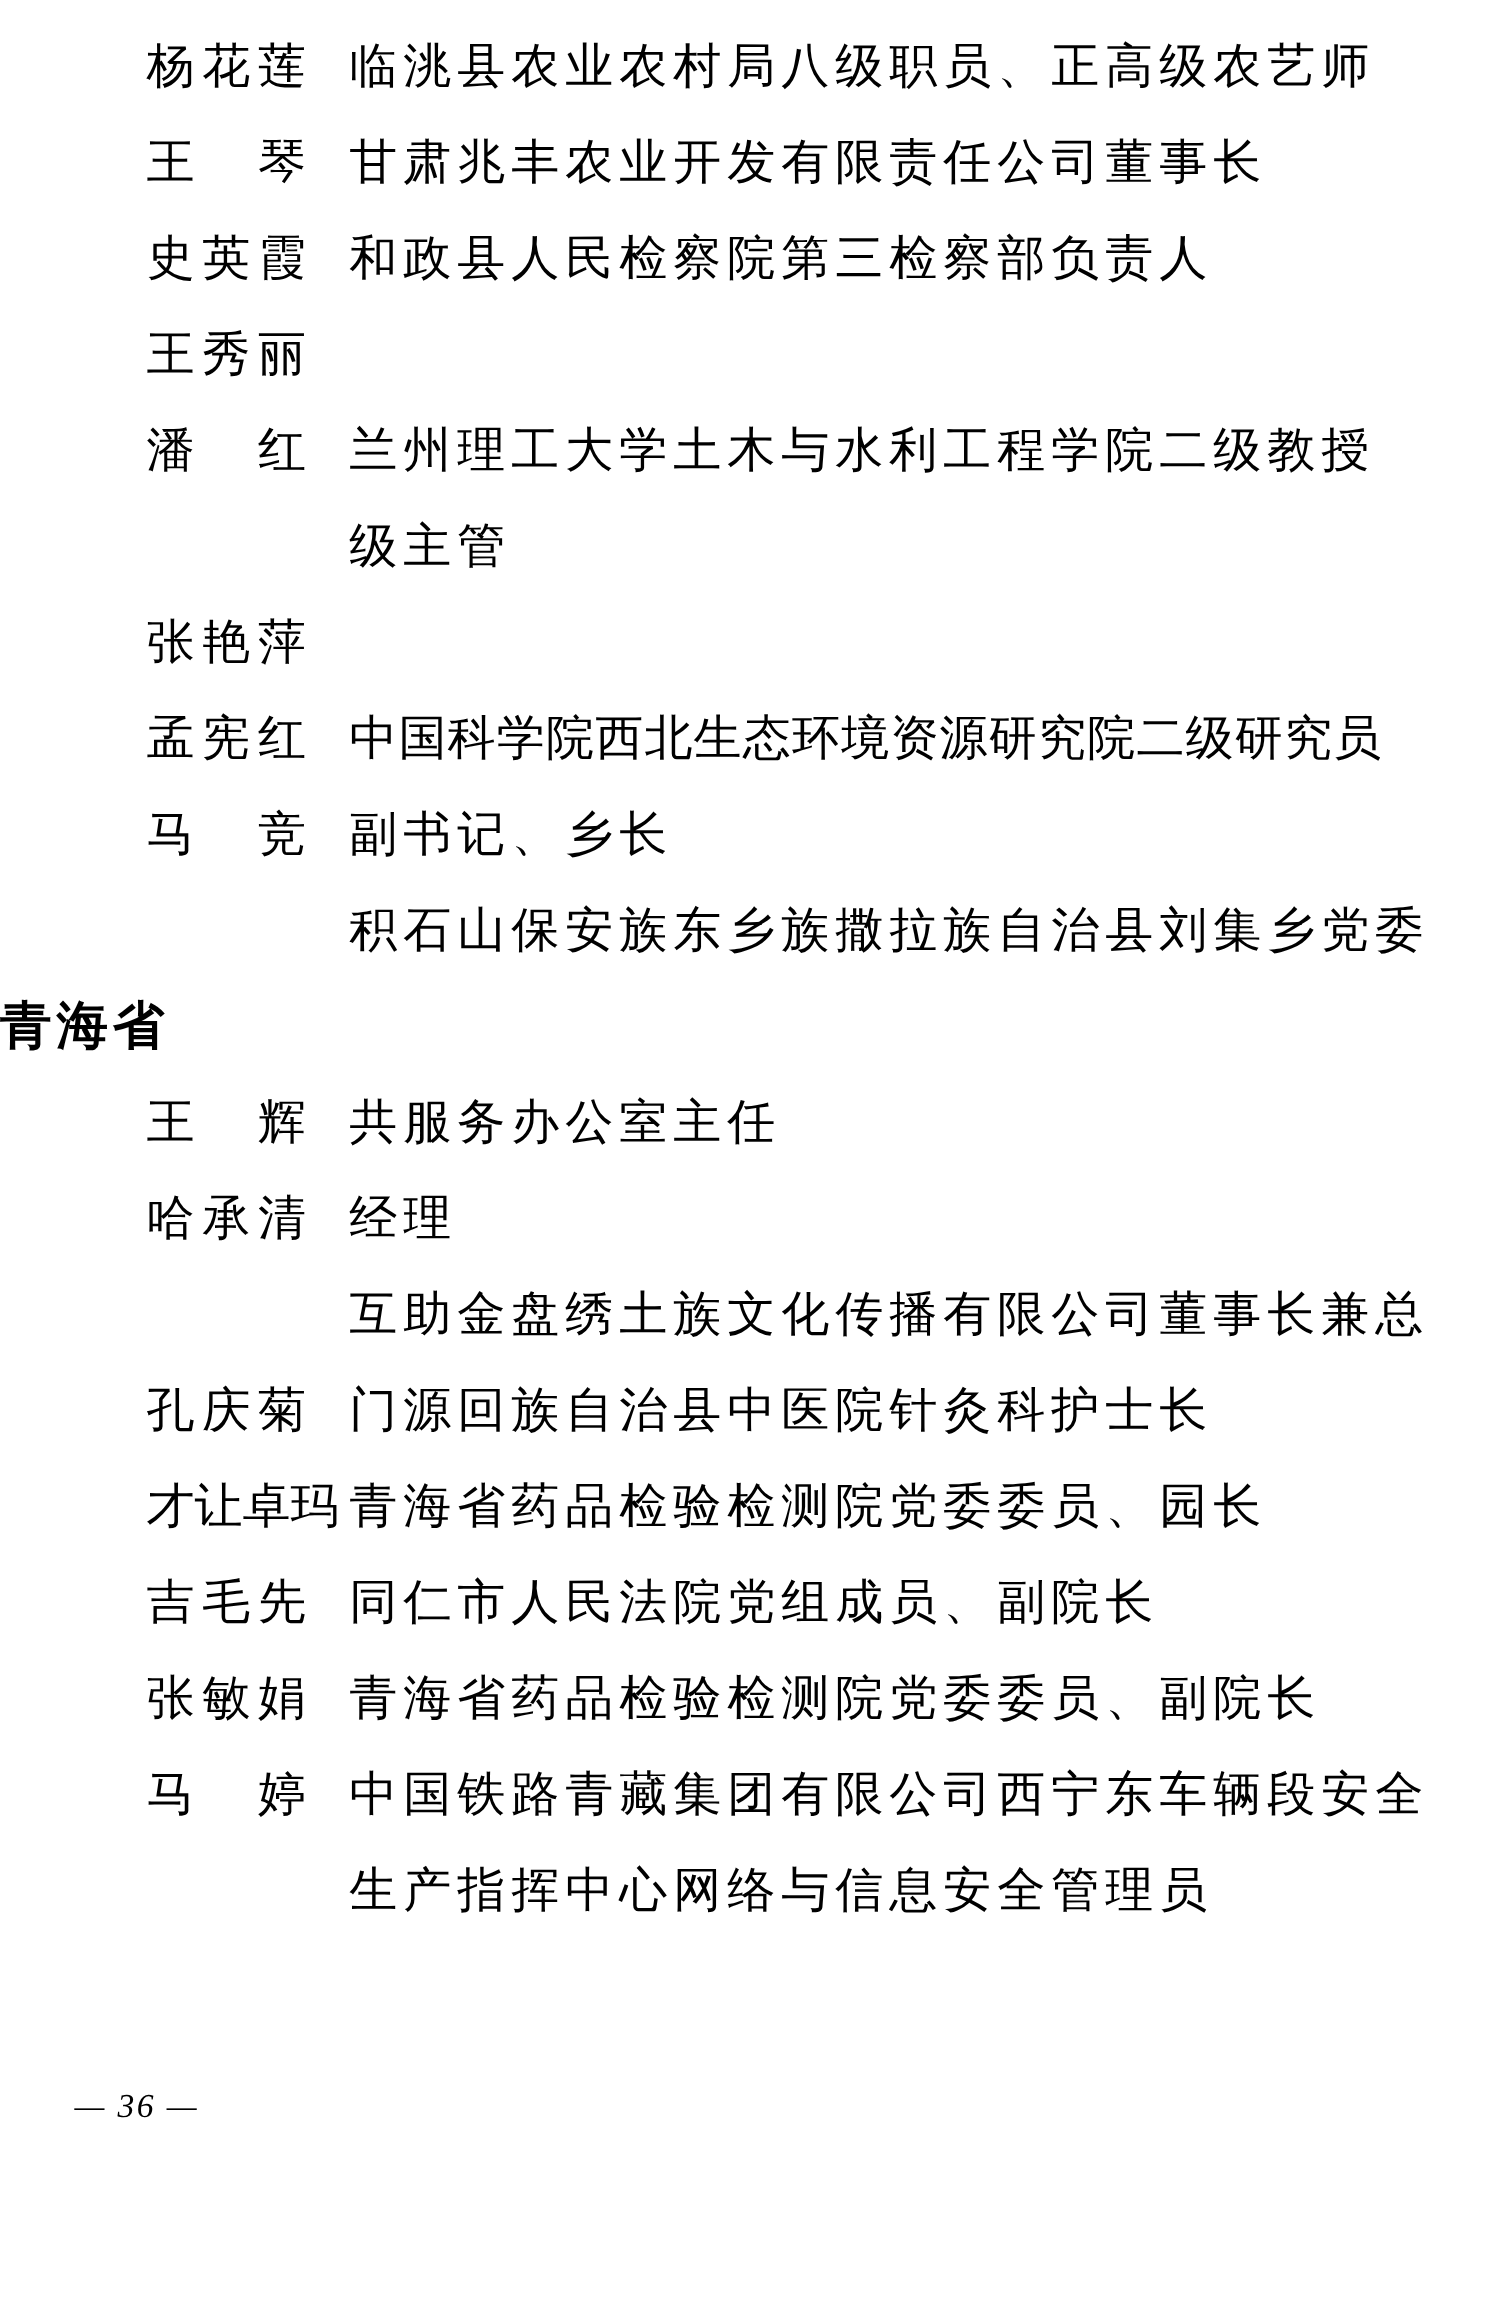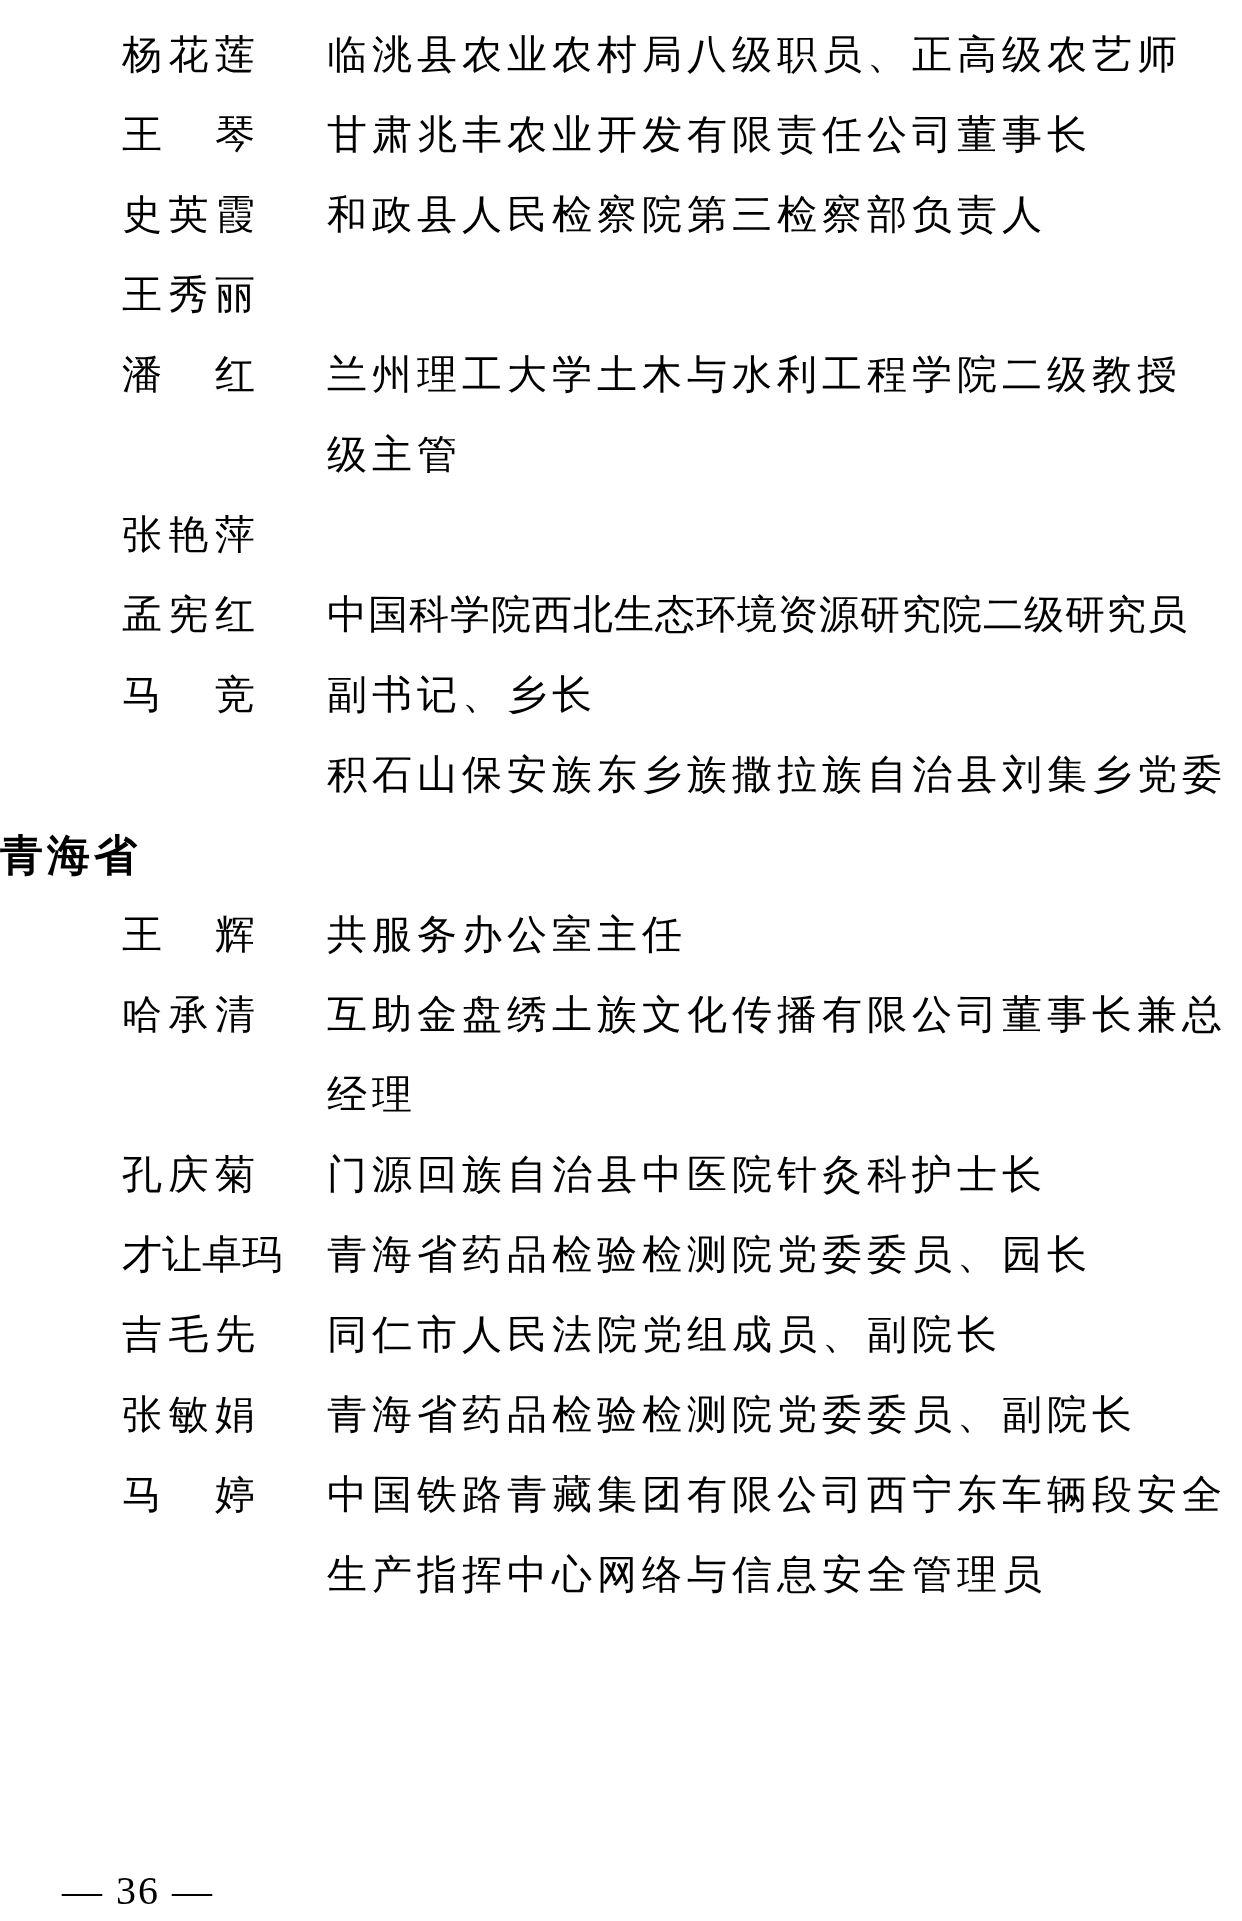--- a/index.html
+++ b/index.html
@@ -28,21 +28,21 @@
     width: 133px;
     margin-left: 122px;
     height: 80px;
     line-height: 80px;
     font-size: 40px;
     display: flex;
     justify-content: space-between;
     white-space: nowrap;
   }
   .title {
-    margin-left: 72px;
+    margin-left: 36px;
     font-size: 40px;
   }
   .tline {
     height: 80px;
     line-height: 80px;
     letter-spacing: 5px;
     white-space: nowrap;
   }
   .tline.tight {
     letter-spacing: 1px;
@@ -51,24 +51,25 @@
     height: 80px;
     line-height: 80px;
     font-family: "Liberation Sans", "DejaVu Sans", sans-serif;
     font-weight: bold;
     font-size: 43px;
     letter-spacing: 4px;
   }
   .page-number {
     position: absolute;
     left: 62px;
-    top: 1867px;
-    font-size: 40px;
+    top: 1740px;
+    font-size: 28px;
     letter-spacing: 2px;
     white-space: nowrap;
+    font-style: italic;
   }
 </style>
 </head>
 <body>
 
 <div class="page">
   <div class="content">
 
     <div>
 
@@ -168,22 +169,22 @@
           </div>
         </div>
 
         <div class="entry">
           <div class="name">
             <span>哈</span>
             <span>承</span>
             <span>清</span>
           </div>
           <div class="title">
+            <div class="tline">经理</div>
             <div class="tline">互助金盘绣土族文化传播有限公司董事长兼总</div>
-            <div class="tline">经理</div>
           </div>
         </div>
 
         <div class="entry">
           <div class="name">
             <span>孔</span>
             <span>庆</span>
             <span>菊</span>
           </div>
           <div class="title">

